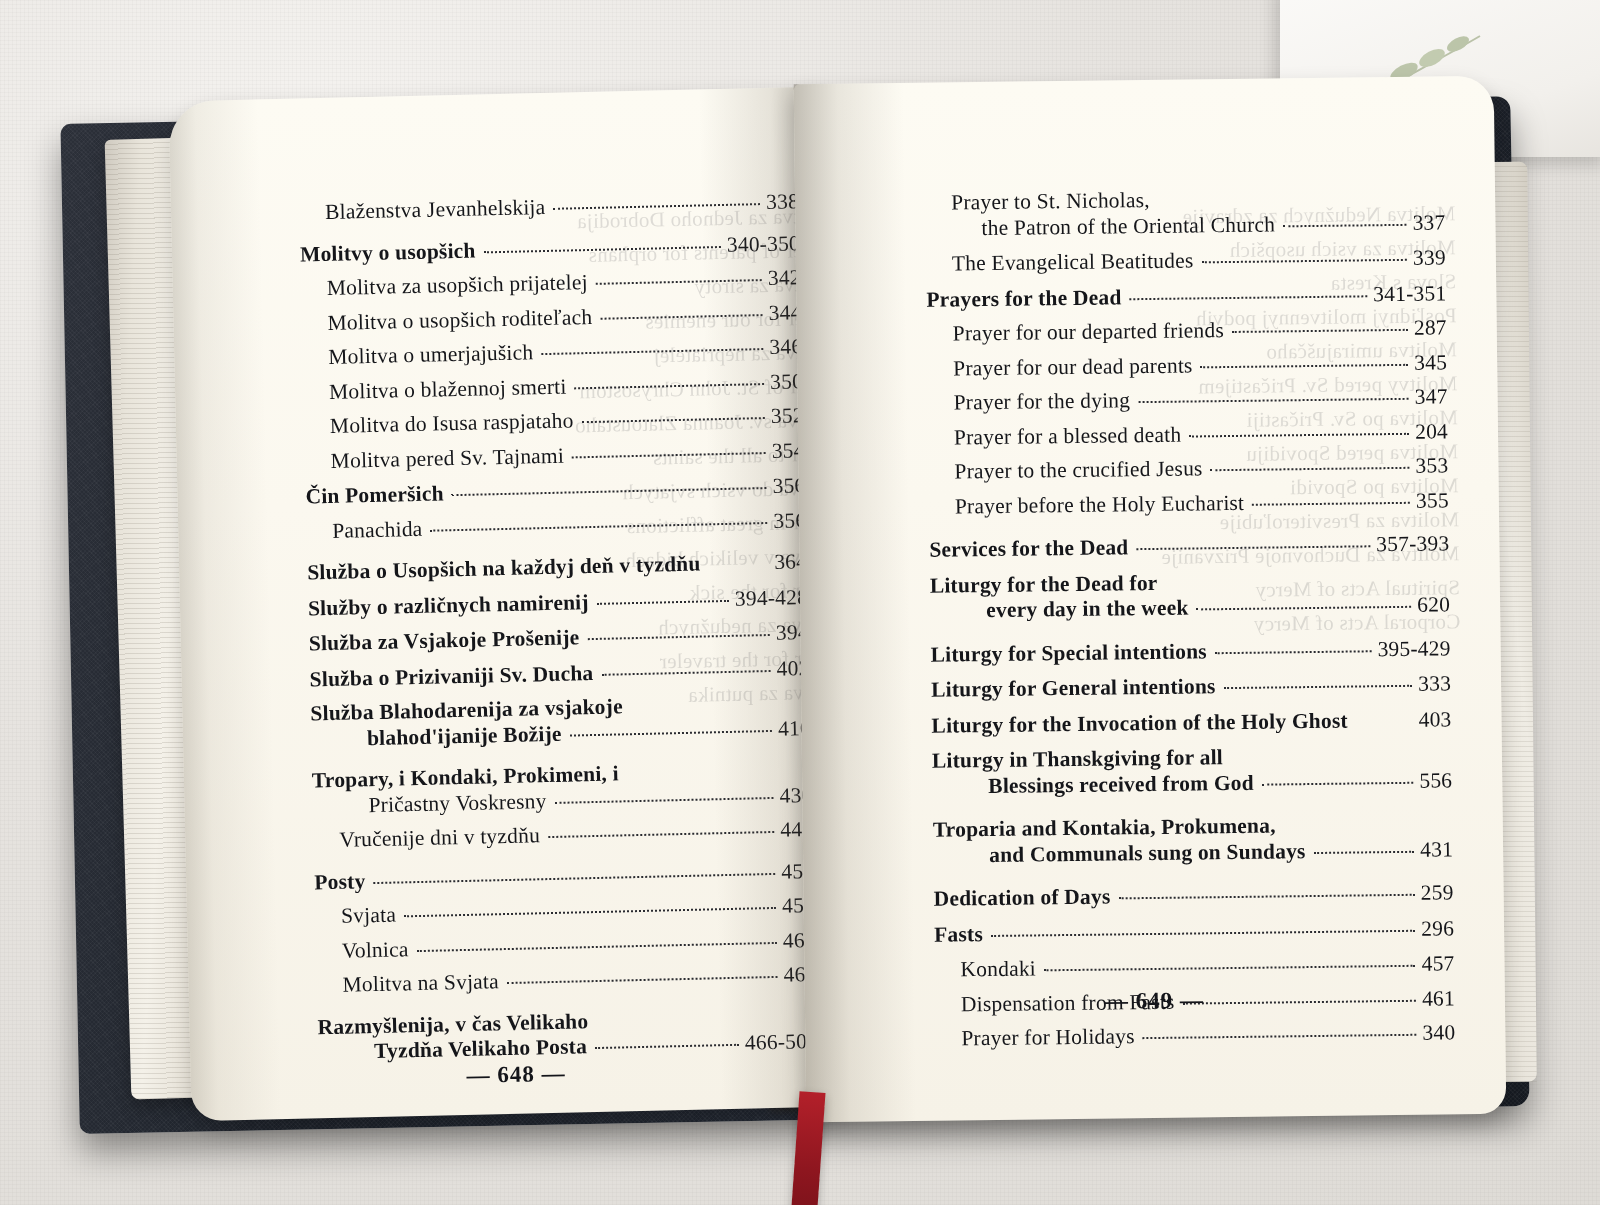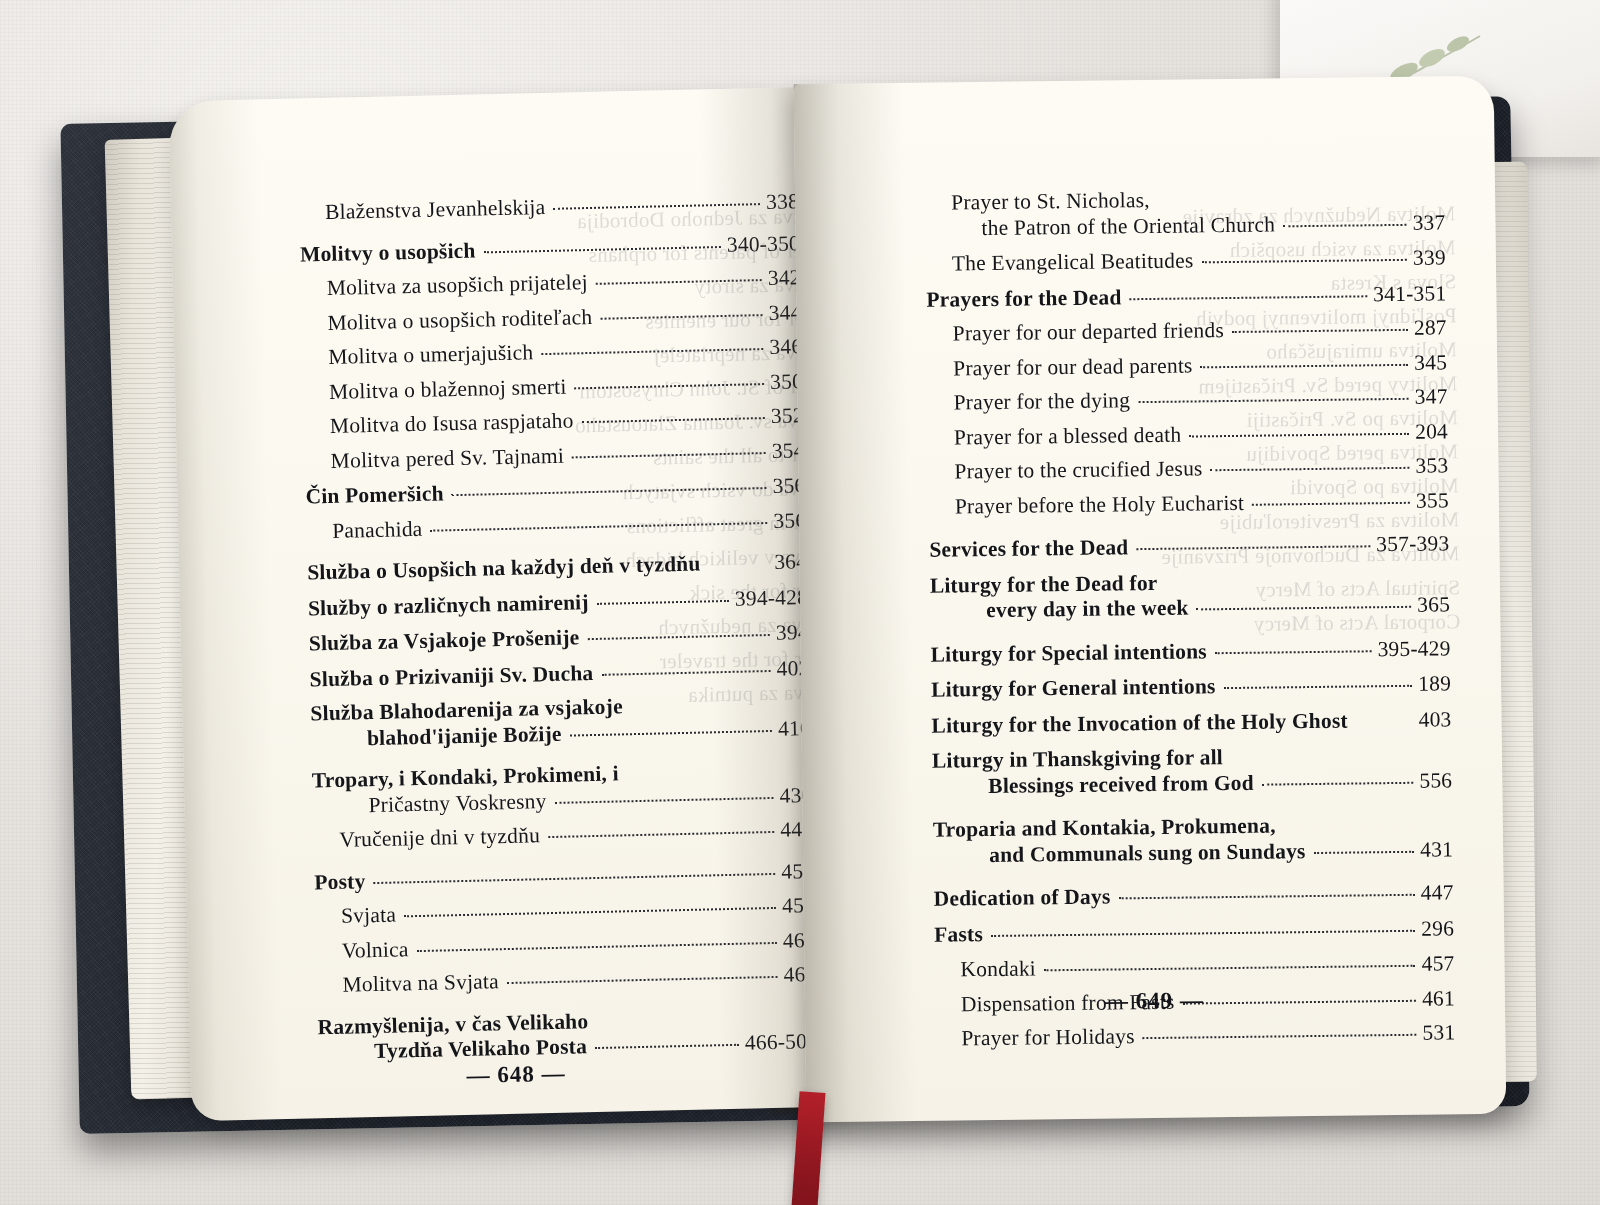--- a/index.html
+++ b/index.html
@@ -509,31 +509,31 @@
             <span class="dots"></span>
             <span class="pg">357-393</span>
           </div>
           <div class="entry bold nodots" style="margin-top: 14px; margin-bottom: 4px;">
             <span class="title">Liturgy  for  the  Dead  for</span>
             <span class="dots"></span>
           </div>
           <div class="entry bold" style="padding-left: 56px; margin-bottom: 22px;">
             <span class="title">every day in the week</span>
             <span class="dots"></span>
-            <span class="pg">365</span>
+            <span class="pg">620</span>
           </div>
           <div class="entry bold" style="margin-top: 14px;">
             <span class="title">Liturgy  for  Special  intentions</span>
             <span class="dots"></span>
             <span class="pg">395-429</span>
           </div>
           <div class="entry bold" style="margin-top: 14px;">
             <span class="title">Liturgy  for  General  intentions</span>
             <span class="dots"></span>
-            <span class="pg">189</span>
+            <span class="pg">333</span>
           </div>
           <div class="entry bold nodots" style="margin-top: 14px;">
             <span class="title">Liturgy for the Invocation of the Holy Ghost</span>
             <span class="dots"></span>
             <span class="pg">403</span>
           </div>
           <div class="entry bold nodots" style="margin-top: 14px; margin-bottom: 4px;">
             <span class="title">Liturgy in Thanskgiving for all</span>
             <span class="dots"></span>
           </div>
@@ -547,41 +547,41 @@
             <span class="dots"></span>
           </div>
           <div class="entry bold" style="padding-left: 56px; margin-bottom: 22px;">
             <span class="title">and Communals sung on Sundays</span>
             <span class="dots"></span>
             <span class="pg">431</span>
           </div>
           <div class="entry bold" style="margin-top: 14px;">
             <span class="title">Dedication  of  Days</span>
             <span class="dots"></span>
-            <span class="pg">447</span>
+            <span class="pg">259</span>
           </div>
           <div class="entry bold" style="margin-top: 14px;">
             <span class="title">Fasts</span>
             <span class="dots"></span>
             <span class="pg">296</span>
           </div>
           <div class="entry sub" style="margin-top: 14px;">
             <span class="title">Kondaki</span>
             <span class="dots"></span>
             <span class="pg">457</span>
           </div>
           <div class="entry sub">
             <span class="title">Dispensation from Fasts</span>
             <span class="dots"></span>
             <span class="pg">461</span>
           </div>
           <div class="entry sub">
             <span class="title">Prayer for Holidays</span>
             <span class="dots"></span>
-            <span class="pg">531</span>
+            <span class="pg">340</span>
           </div>
         </div>
       <div class="folio folio-right">— 649 —</div>
       <div class="page-shade-gutter-r"></div>
     </div>
 
     <div class="ribbon"></div>
   </div>
 </div>
 

